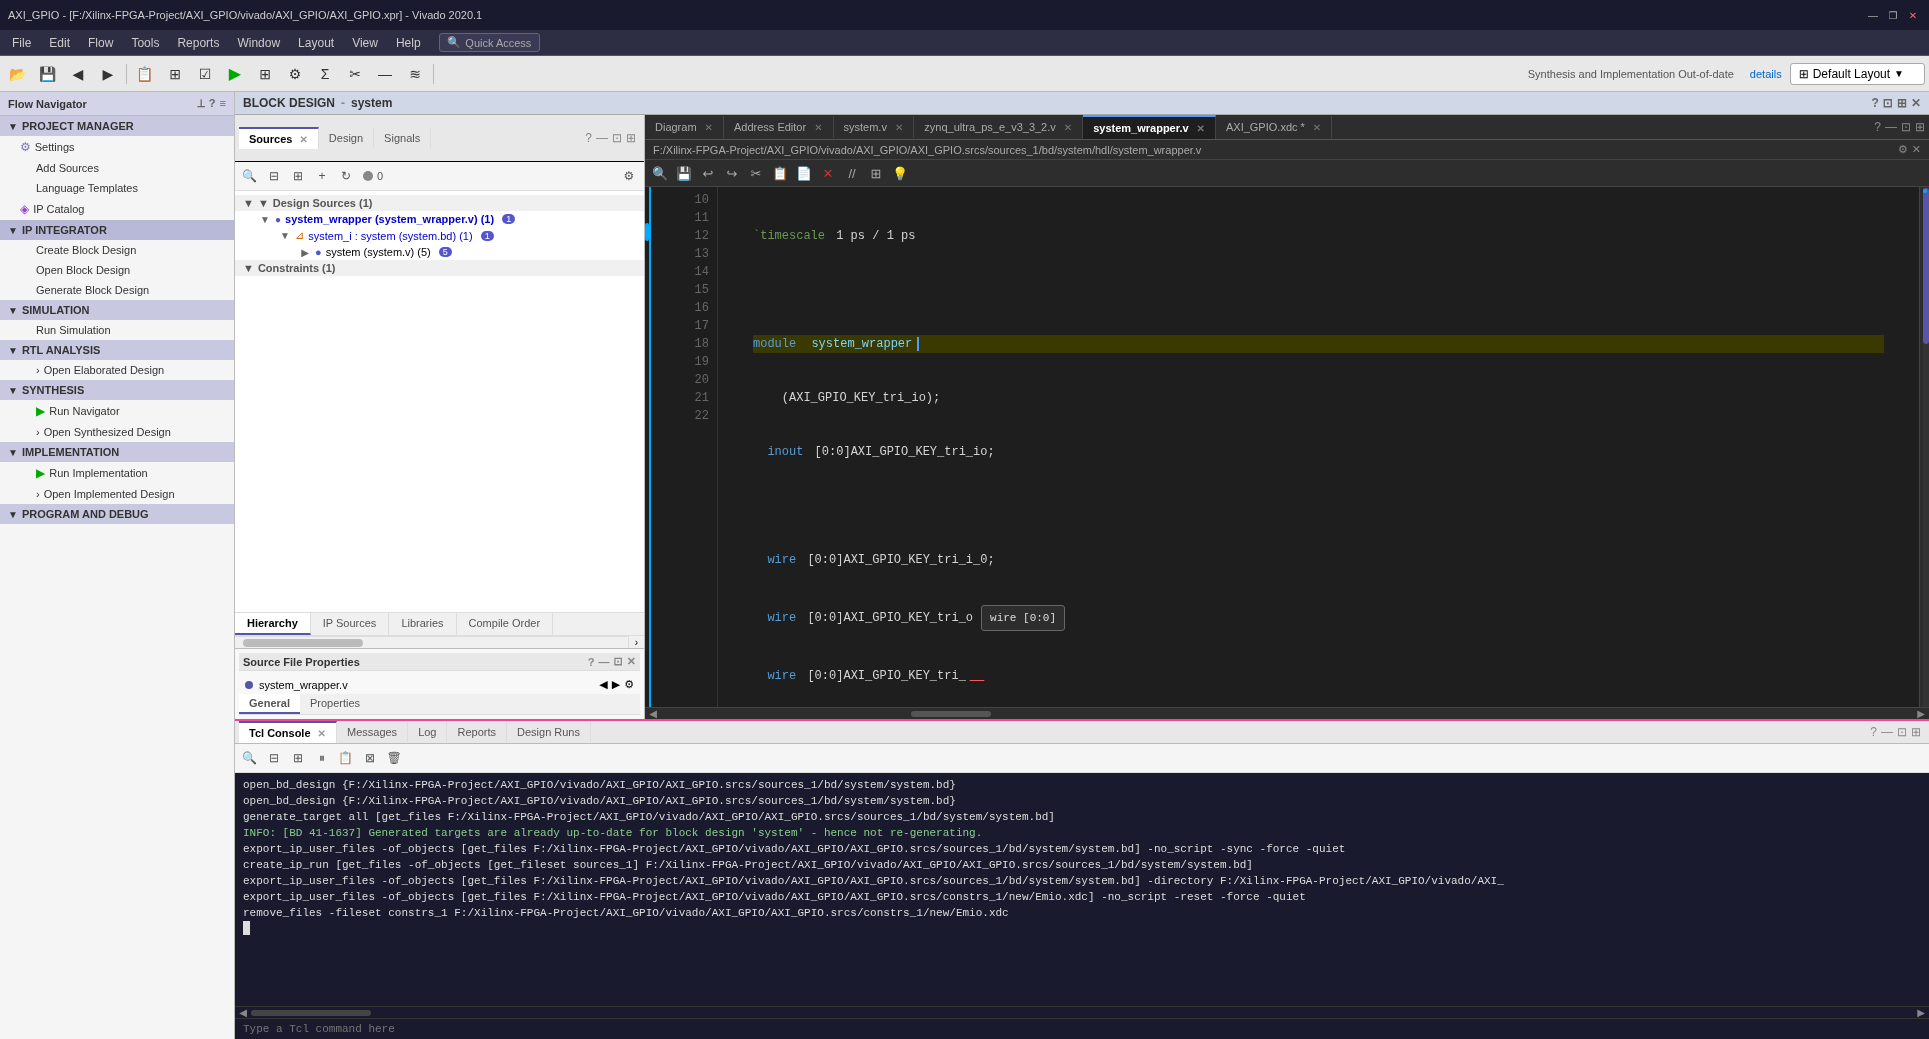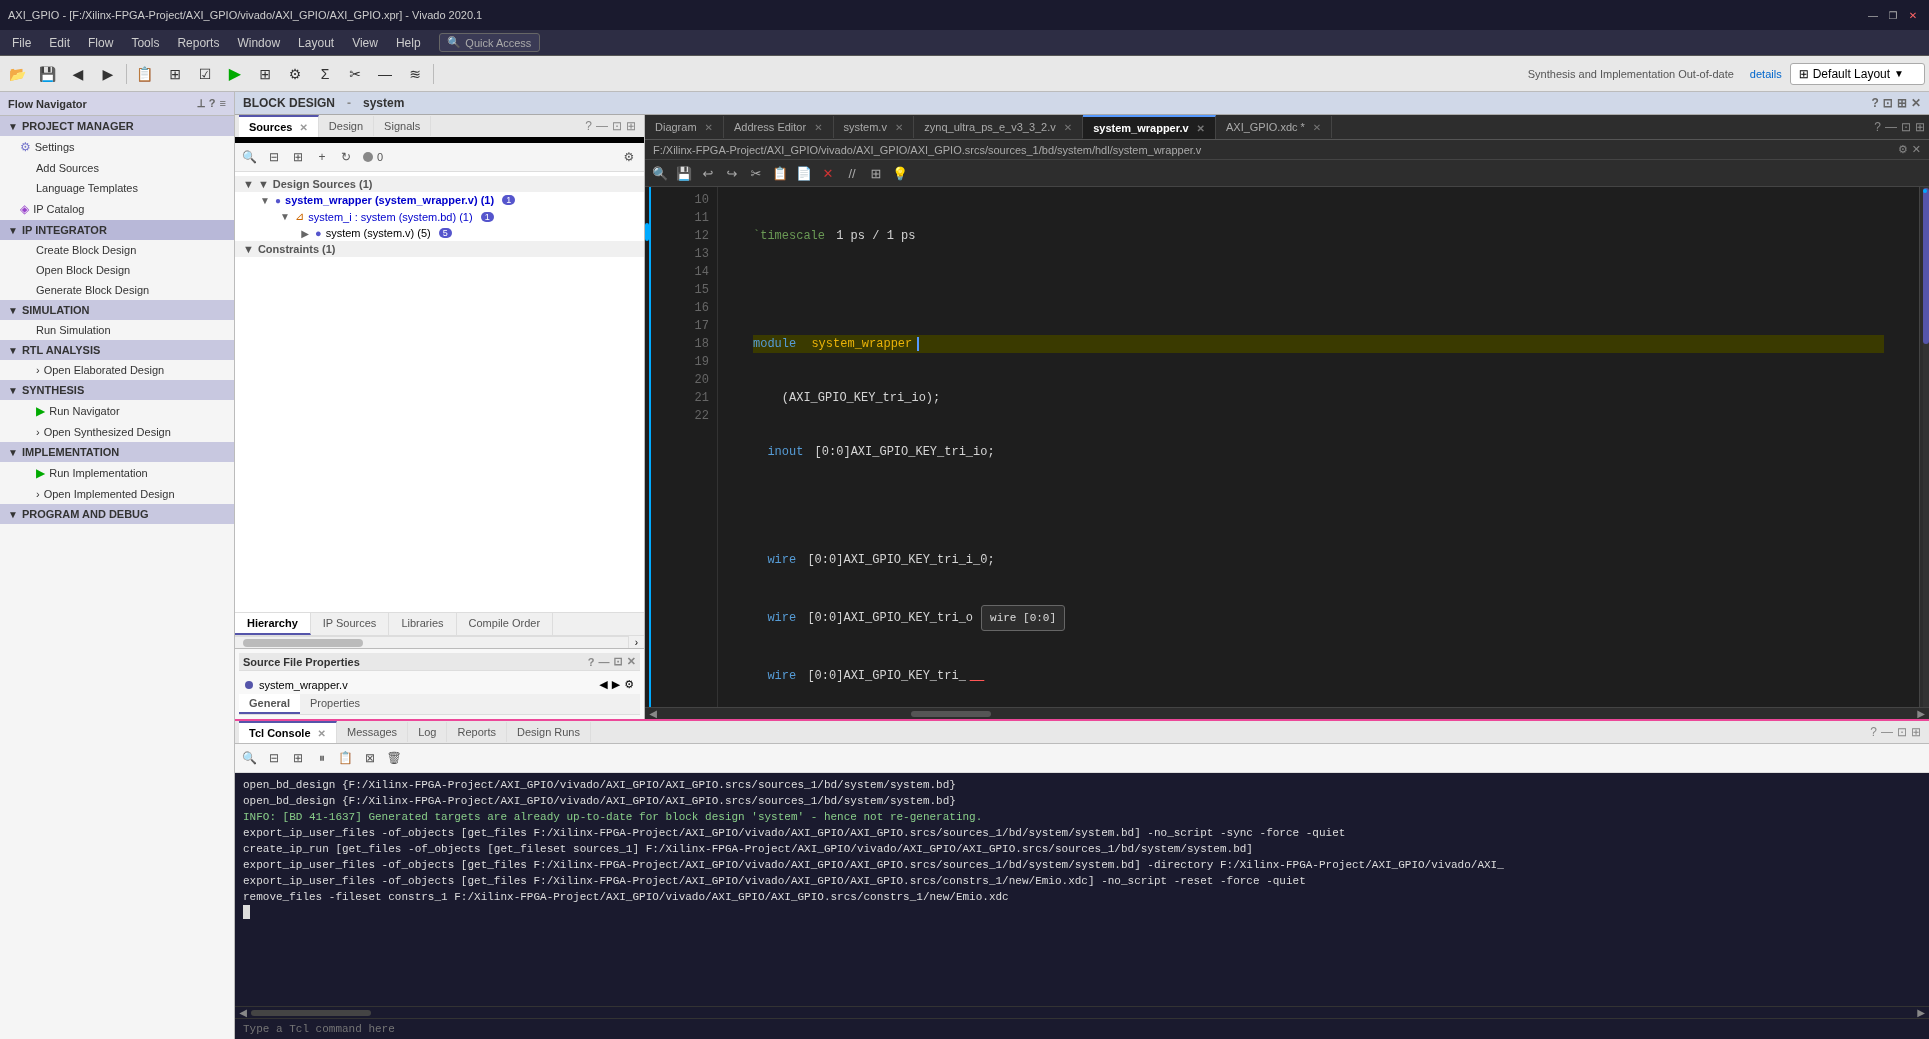--- a/index.html
+++ b/index.html
@@ -40,21 +40,21 @@
     #center { flex: 1; display: flex; flex-direction: column; overflow: hidden; }
     
     
     #bd-header { background: #d0d8e8; padding: 4px 8px; font-size: 12px; font-weight: bold; color: #333; border-bottom: 1px solid #aaa; display: flex; align-items: center; justify-content: space-between; }
     
     
     #bd-body { display: flex; flex: 1; overflow: hidden; }
     
     
     #sources-panel { width: 410px; display: flex; flex-direction: column; border-right: 1px solid #bbb; }
-    #sources-tabs { background: #e8e8e8; display: flex; align-items: center; border-bottom: 6px solid #000000; padding: 0 4px; }
+    #sources-tabs { background: #e8e8e8; display: flex; align-items: center; border-bottom: 1px solid #000000; padding: 12px 4px; }
     .src-tab { padding: 4px 10px; font-size: 11px; cursor: pointer; border-right: 1px solid #ddd; color: #555; }
     .src-tab.active { background: white; font-weight: bold; color: #000; border-top: 2px solid #5555aa; }
     .src-tab-close { font-size: 10px; margin-left: 4px; cursor: pointer; color: #999; }
     #sources-toolbar { background: #f5f5f5; padding: 3px 4px; display: flex; align-items: center; gap: 2px; border-bottom: 1px solid #ddd; }
     .src-tb-btn { width: 22px; height: 22px; display: flex; align-items: center; justify-content: center; cursor: pointer; border-radius: 2px; font-size: 12px; color: #555; }
     #sources-tree { flex: 1; overflow-y: auto; background: white; font-size: 11px; padding: 4px 0; }
     .tree-item { padding: 2px 8px; cursor: pointer; display: flex; align-items: center; gap: 4px; }
     .tree-item .expand { width: 12px; text-align: center; font-size: 10px; color: #666; }
     .tree-item-bold { font-weight: bold; text-align: center; }
     .tree-item-blue { color: #0000cc; }
@@ -80,21 +80,21 @@
     #editor-path-bar { background: #2d2d2d; padding: 3px 8px; font-size: 11px; color: #aaa; border-bottom: 1px solid #444; display: flex; align-items: center; justify-content: space-between; }
     #editor-toolbar2 { background: #2d2d2d; padding: 2px 4px; display: flex; align-items: center; gap: 2px; border-bottom: 1px solid #444; }
     .ed-tb-btn { width: 22px; height: 22px; display: flex; align-items: center; justify-content: center; cursor: pointer; color: #aaa; font-size: 13px; border-radius: 2px; }
     #code-editor { flex: 1; background: #1e1e1e; font-family: 'Consolas', 'Courier New', monospace; font-size: 12px; color: #d4d4d4; overflow: auto; display: flex; gap: 27px; }
     #line-numbers { background: #1e1e1e; color: #666; padding: 4px 8px; text-align: right; min-width: 40px; user-select: none; border-right: 1px solid #333; line-height: 18px; }
     #code-content { flex: 1; padding: 4px 8px; line-height: 18px; white-space: pre; overflow-x: auto; }
     .code-line { min-height: 18px; display: flex; align-items: center; gap: 4px; }
     .code-line.highlight-yellow { background: #3a3a00; }
     .kw { color: #569cd6; }
     .comment { color: #6a9955; }
-    .identifier { color: #eab308; }
+    .identifier { color: #7dd3fc; }
     .punct { color: #d4d4d4; }
     .tooltip-box { background: #2d2d2d; border: 1px solid #666; color: #ddd; padding: 3px 8px; font-size: 11px; border-radius: 3px; display: inline-block; margin-left: 4px; }
     
     
     #bottom-panel { height: 320px; border-top: 2px solid #ec4899; display: flex; flex-direction: column; background: white; }
     #console-tabs { background: #e8e8e8; display: flex; align-items: center; border-bottom: 1px solid #bbb; padding: 0 4px; }
     .console-tab { padding: 4px 10px; font-size: 11px; cursor: pointer; color: #555; border-right: 1px solid #ddd; }
     .console-tab.active { background: white; font-weight: bold; color: #000; border-top: 2px solid #5555aa; }
     .console-tab-close { font-size: 10px; color: #999; margin-left: 4px; cursor: pointer; }
     #console-toolbar { background: #f5f5f5; padding: 3px 4px; display: flex; align-items: center; gap: 2px; border-bottom: 1px solid #ddd; }
@@ -264,21 +264,21 @@
       <div class="nav-section-title">
         <span class="arrow">▼</span>
         <span>PROGRAM AND DEBUG</span>
       </div>
     </div>
   </div>
 
   <div id="center">
 
     <div id="bd-header">
-      <div style="display:flex;align-items:center;gap:12px;justify-content:center;">
+      <div style="display:flex;align-items:center;gap:6px;justify-content:center;">
         <span style="font-weight:bold;color:#333;">BLOCK DESIGN</span>
         <span style="color:#888;">-</span>
         <span style="color:#333;">system</span>
       </div>
       <div style="display:flex;gap:4px;">
         <span style="cursor:pointer;color:#666;">?</span>
         <span style="cursor:pointer;color:#666;">⊡</span>
         <span style="cursor:pointer;color:#666;">⊞</span>
         <span style="cursor:pointer;color:#666;">✕</span>
       </div>
@@ -536,20 +536,21 @@
         <div class="con-tb-btn">⊞</div>
         <div class="con-tb-btn">⏸</div>
         <div class="con-tb-btn">📋</div>
         <div class="con-tb-btn">⊠</div>
         <div class="con-tb-btn">🗑</div>
       </div>
 
       <div id="console-output">
         <div class="tcl-cmd">open_bd_design {F:/Xilinx-FPGA-Project/AXI_GPIO/vivado/AXI_GPIO/AXI_GPIO.srcs/sources_1/bd/system/system.bd}</div>
         <div class="tcl-cmd">open_bd_design {F:/Xilinx-FPGA-Project/AXI_GPIO/vivado/AXI_GPIO/AXI_GPIO.srcs/sources_1/bd/system/system.bd}</div>
+        <div class="tcl-cmd">generate_target all [get_files  F:/Xilinx-FPGA-Project/AXI_GPIO/vivado/AXI_GPIO/AXI_GPIO.srcs/sources_1/bd/system/system.bd]</div>
         <div class="tcl-info">INFO: [BD 41-1637] Generated targets are already up-to-date for block design 'system' - hence not re-generating.</div>
         <div class="tcl-cmd">export_ip_user_files -of_objects [get_files F:/Xilinx-FPGA-Project/AXI_GPIO/vivado/AXI_GPIO/AXI_GPIO.srcs/sources_1/bd/system/system.bd] -no_script -sync -force -quiet</div>
         <div class="tcl-cmd">create_ip_run [get_files -of_objects [get_fileset sources_1] F:/Xilinx-FPGA-Project/AXI_GPIO/vivado/AXI_GPIO/AXI_GPIO.srcs/sources_1/bd/system/system.bd]</div>
         <div class="tcl-cmd">export_ip_user_files -of_objects [get_files F:/Xilinx-FPGA-Project/AXI_GPIO/vivado/AXI_GPIO/AXI_GPIO.srcs/sources_1/bd/system/system.bd] -directory F:/Xilinx-FPGA-Project/AXI_GPIO/vivado/AXI_</div>
         <div class="tcl-cmd">export_ip_user_files -of_objects [get_files F:/Xilinx-FPGA-Project/AXI_GPIO/vivado/AXI_GPIO/AXI_GPIO.srcs/constrs_1/new/Emio.xdc] -no_script -reset -force -quiet</div>
         <div class="tcl-cmd">remove_files  -fileset constrs_1 F:/Xilinx-FPGA-Project/AXI_GPIO/vivado/AXI_GPIO/AXI_GPIO.srcs/constrs_1/new/Emio.xdc</div>
         <div class="tcl-cmd" style="display:flex;align-items:center;">
           <span style="display:inline-block;width:7px;height:14px;background:#ddd;margin-right:2px;vertical-align:middle;"></span>
         </div>
       </div>

